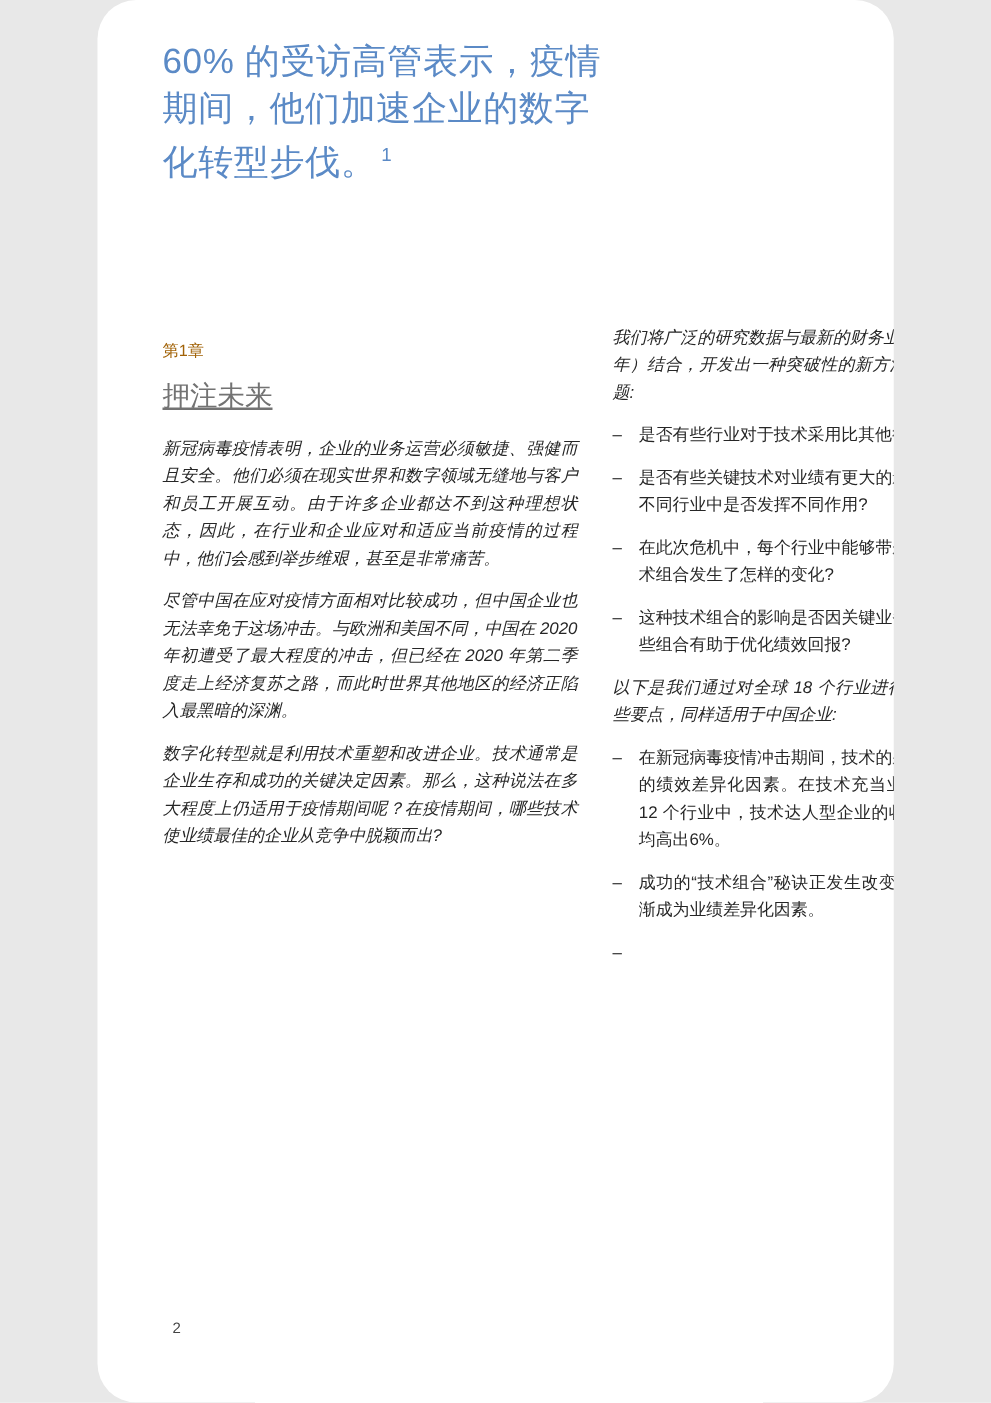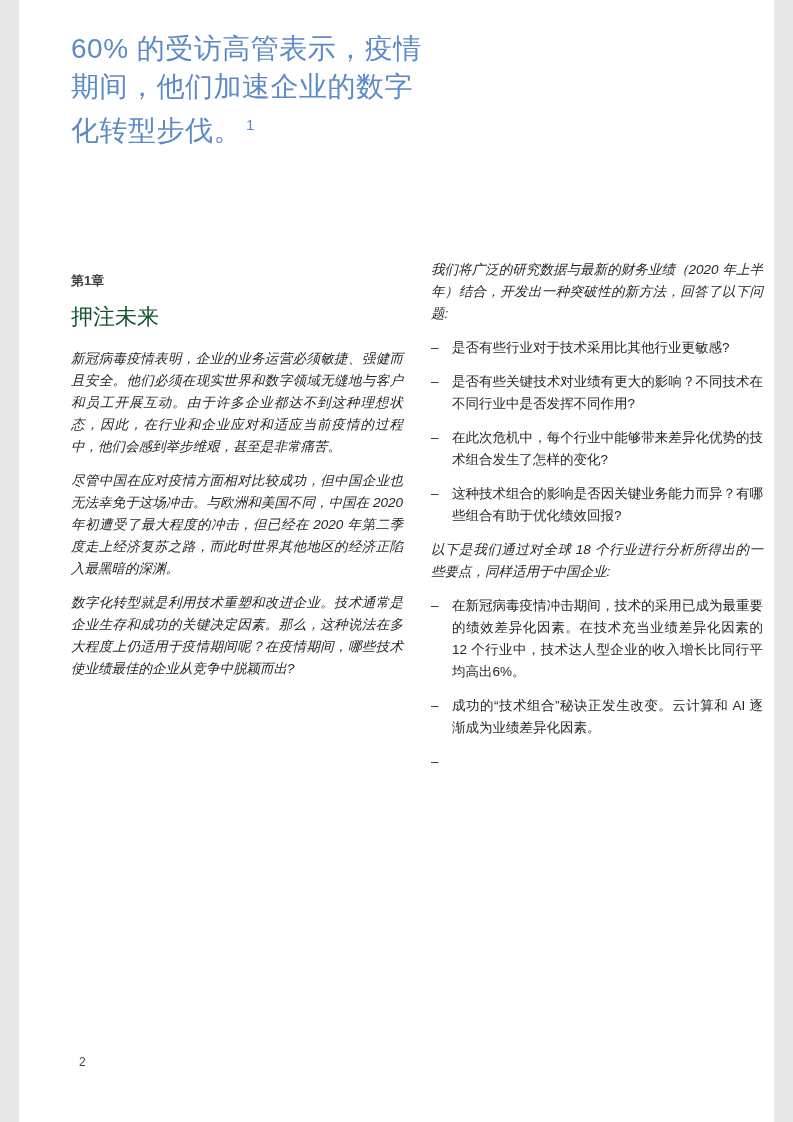--- a/index.html
+++ b/index.html
@@ -1,24 +1,25 @@
 <!DOCTYPE html>
 <html><head>
 <meta charset="utf-8">
 <style>
   html, body { margin: 0; padding: 0; background: #e8e8e8; }
   .page {
     position: relative;
-    width: 755px;
+    width: 637px;
     height: 1122px;
     margin: 0 auto;
     background: #ffffff;
     font-family: "Liberation Sans", "DejaVu Sans", sans-serif;
     color: #262626;
     overflow: hidden;
+    border-radius: 31px;
   }
   .headline {
     position: absolute;
     left: 52px;
     top: 30px;
     margin: 0;
     font-weight: 400;
     font-size: 28px;
     line-height: 38px;
     letter-spacing: 0.5px;
@@ -33,32 +34,33 @@
     position: absolute;
     width: 332px;
     font-size: 13.5px;
     line-height: 22px;
     text-align: justify;
   }
   .col-left  { left: 52px;  top: 270px; }
   .col-right { left: 412px; top: 259px; }
   .chapter {
     font-size: 13px;
-    font-weight: 700;
-    color: #404040;
+    font-weight: 400;
+    color: #a16207;
     margin: 0 0 11px 0;
     text-align: left;
   }
   .doc-title {
     font-size: 22px;
     font-weight: 400;
-    color: #14532d;
+    color: #737373;
     margin: 0 0 17px 0;
     line-height: 1.25;
     text-align: left;
+    text-decoration: underline;
   }
   .col p { margin: 0 0 12px 0; font-style: italic; }
   .dash-list {
     list-style: none;
     margin: 10px 0 12px 0;
     padding: 0;
   }
   .dash-list li {
     position: relative;
     padding-left: 21px;

